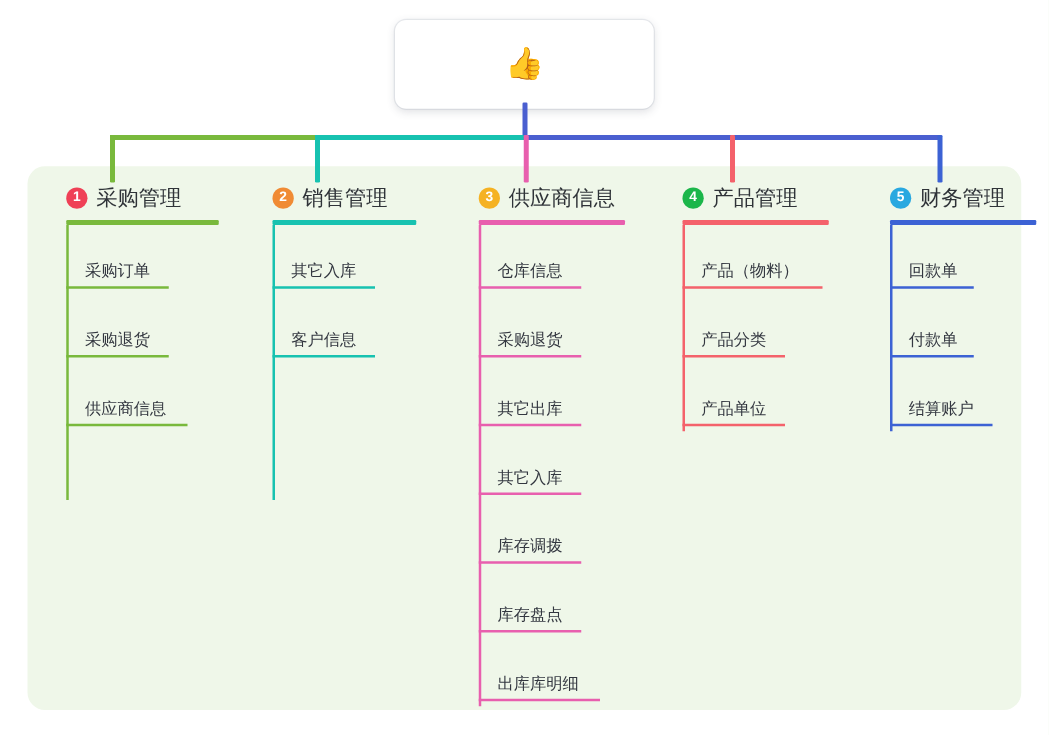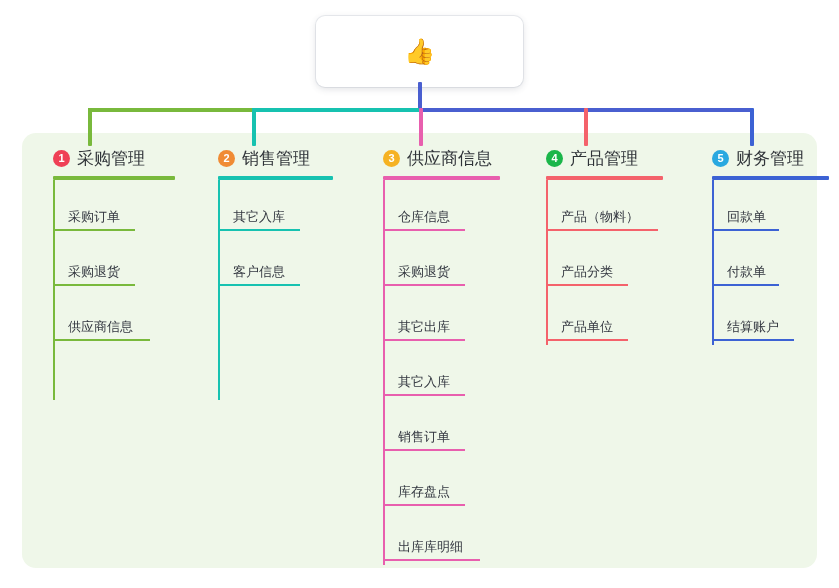--- a/index.html
+++ b/index.html
@@ -155,21 +155,21 @@
           </div>
           <div class="item">
             <span class="item-label">其它出库</span>
             <div class="item-rule" style="width: 82px; background: rgb(232, 95, 174);"></div>
           </div>
           <div class="item">
             <span class="item-label">其它入库</span>
             <div class="item-rule" style="width: 82px; background: rgb(232, 95, 174);"></div>
           </div>
           <div class="item">
-            <span class="item-label">销售订单</span>
+            <span class="item-label">库存调拨</span>
             <div class="item-rule" style="width: 82px; background: rgb(232, 95, 174);"></div>
           </div>
           <div class="item">
             <span class="item-label">库存盘点</span>
             <div class="item-rule" style="width: 82px; background: rgb(232, 95, 174);"></div>
           </div>
           <div class="item">
             <span class="item-label">出库库明细</span>
             <div class="item-rule" style="width: 97px; background: rgb(232, 95, 174);"></div>
           </div>

